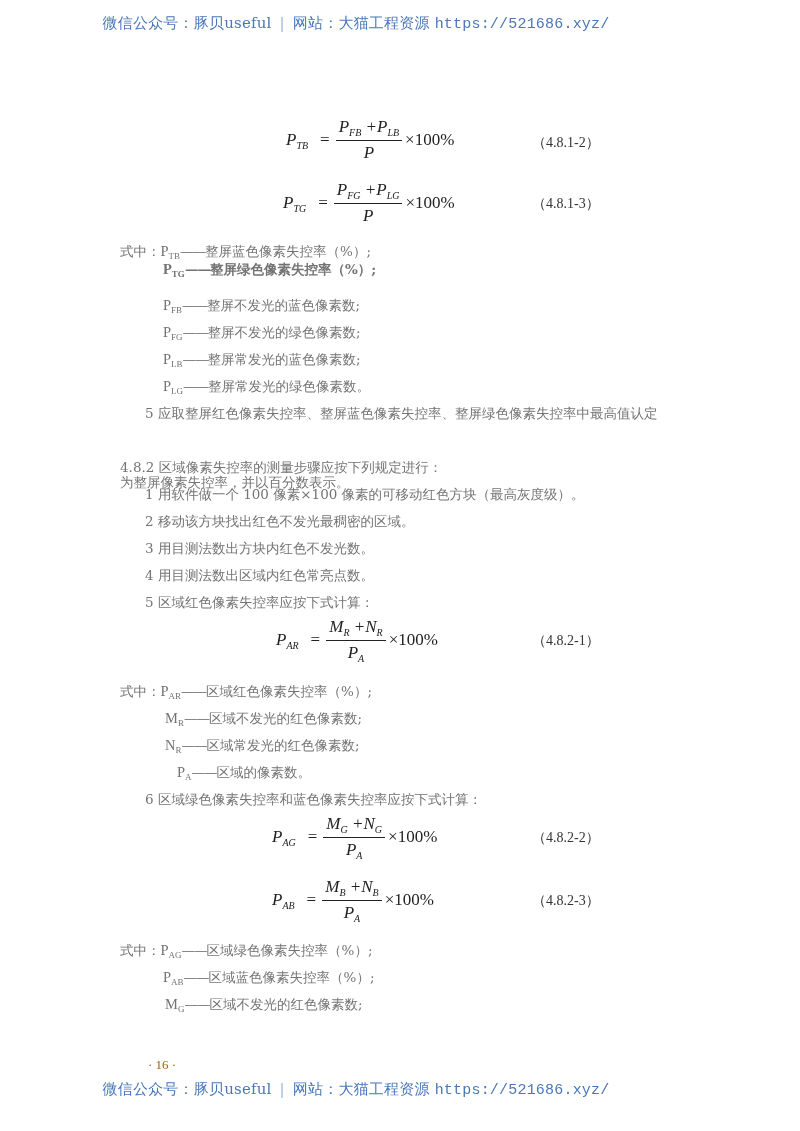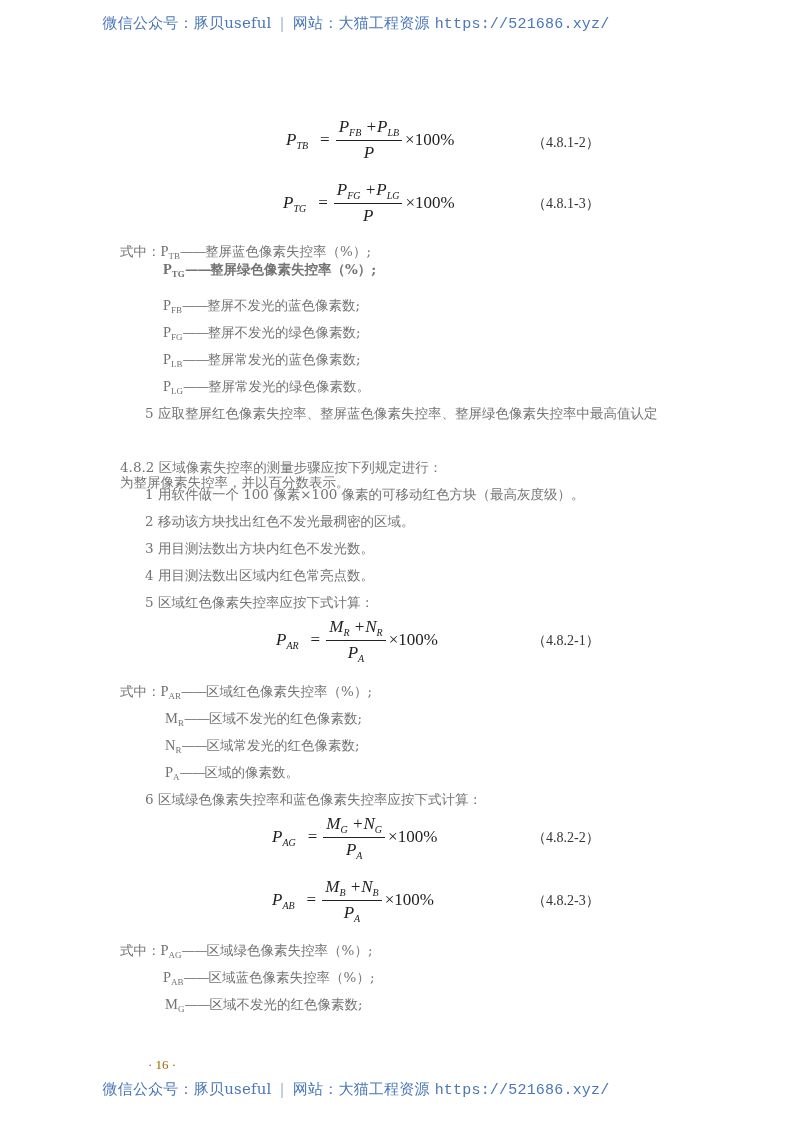--- a/index.html
+++ b/index.html
@@ -102,21 +102,21 @@
 
 <div class="line" style="left:120px; top:683px;">
   <span>式中：</span><span class="sym">P</span><sub>AR</sub><span class="dash">——</span><span>区域红色像素失控率（%）;</span>
 </div>
 <div class="line" style="left:165px; top:710px;">
   <span class="sym">M</span><sub>R</sub><span class="dash">——</span><span>区域不发光的红色像素数;</span>
 </div>
 <div class="line" style="left:165px; top:737px;">
   <span class="sym">N</span><sub>R</sub><span class="dash">——</span><span>区域常发光的红色像素数;</span>
 </div>
-<div class="line" style="left:165px; top:764px;">
+<div class="line" style="left:177px; top:764px;">
   <span class="sym">P</span><sub>A</sub><span class="dash">——</span><span>区域的像素数。</span>
 </div>
 
 <div class="line" style="left:145px; top:791px;">6 区域绿色像素失控率和蓝色像素失控率应按下式计算：</div>
 
 <div class="eq" style="left:272px; top:811px;">
   <span class="lhs"><span>P</span><sub>AG</sub></span>
   <span class="eqsign">=</span>
   <span class="frac">
     <span class="num"><span>M</span><sub>G</sub> +<span>N</span><sub>G</sub></span>

